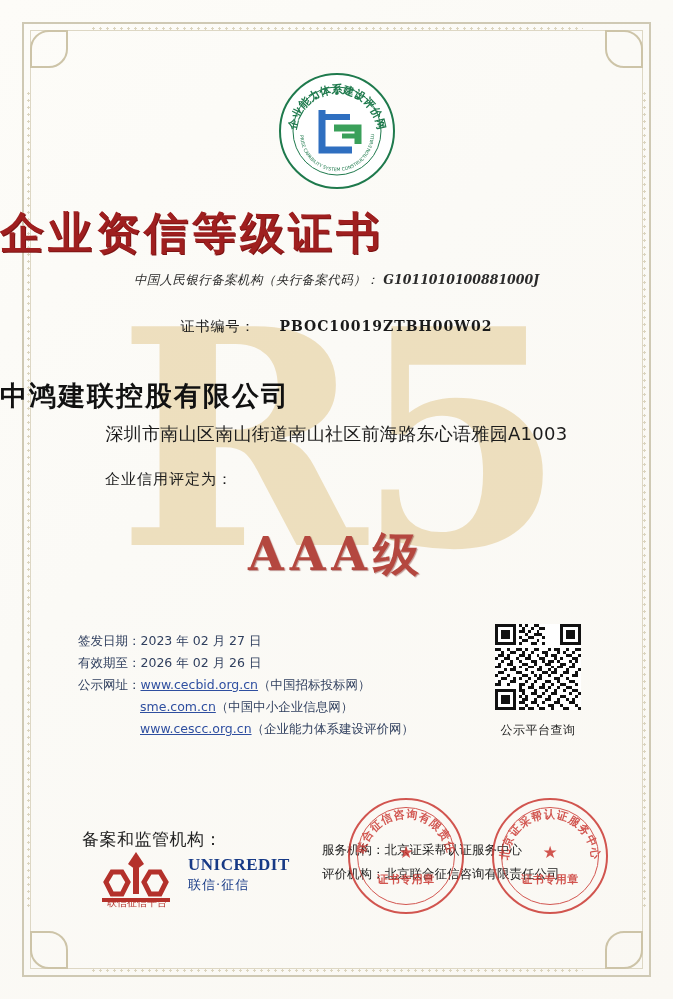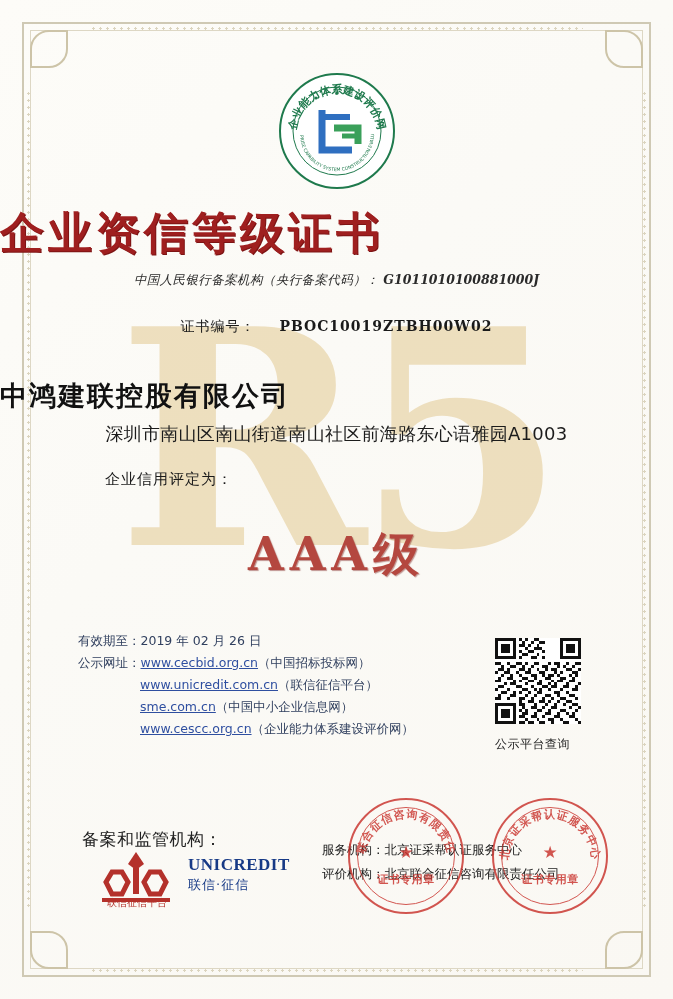--- a/index.html
+++ b/index.html
@@ -148,21 +148,21 @@
     line-height:22px;
   }
   .info .row{white-space:nowrap;}
   .info .k{color:#31405f;}
   .info .v{color:#31405f;}
   .sites{margin-top:0;}
   .sites .u{color:#2f4fa0;text-decoration:underline;}
   .sites .n{color:#31405f;text-align:center;}
 
   
-  .qr-wrap{position:absolute;right:92px;top:638px;text-align:left;}
+  .qr-wrap{position:absolute;right:92px;top:624px;text-align:center;}
   .qr{width:86px;height:86px;}
   .qr-cap{
     margin-top:8px;font-size:12px;color:#222;
     font-family:"DejaVu Sans",sans-serif;letter-spacing:.5px;
   }
 
   
   .record-label{
     position:absolute;left:82px;top:828px;
     font-size:17px;color:#222;
@@ -277,27 +277,27 @@
   </div>
 
   <div class="company">中鸿建联控股有限公司</div>
   <div class="address">深圳市南山区南山街道南山社区前海路东心语雅园A1003</div>
 
   <div class="rating-label">企业信用评定为：</div>
   <div class="grade">AAA级</div>
 
   <div class="info">
     <div class="row">
-      <span class="k">有效期至：</span><span class="v">2019 年 02 月 26 日</span>
+      <span class="k">签发日期：</span><span class="v">2023 年 02 月 27 日</span>
+    </div>
+    <div class="row">
+      <span class="k">有效期至：</span><span class="v">2026 年 02 月 26 日</span>
     </div>
     <div class="row sites">
       <span class="k">公示网址：</span><span class="u">www.cecbid.org.cn</span><span class="n">（中国招标投标网）</span>
-    </div>
-    <div class="row sites" style="margin-left:62px">
-      <span class="u">www.unicredit.com.cn</span><span class="n">（联信征信平台）</span>
     </div>
     <div class="row sites" style="margin-left:62px">
       <span class="u">sme.com.cn</span><span class="n">（中国中小企业信息网）</span>
     </div>
     <div class="row sites" style="margin-left:62px">
       <span class="u">www.cescc.org.cn</span><span class="n">（企业能力体系建设评价网）</span>
     </div>
   </div>
 
   <div class="qr-wrap">

